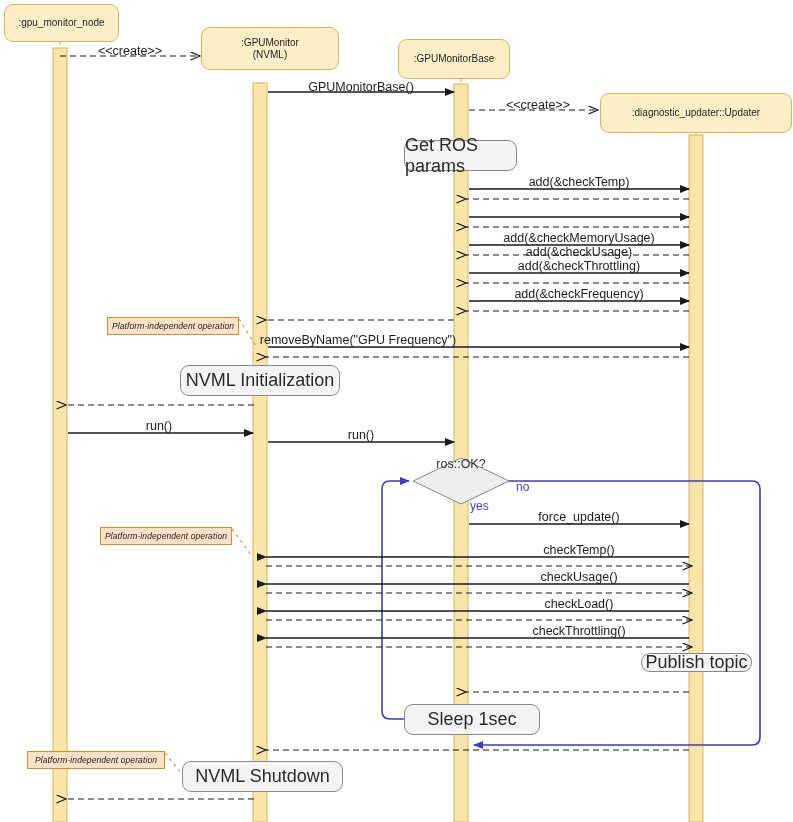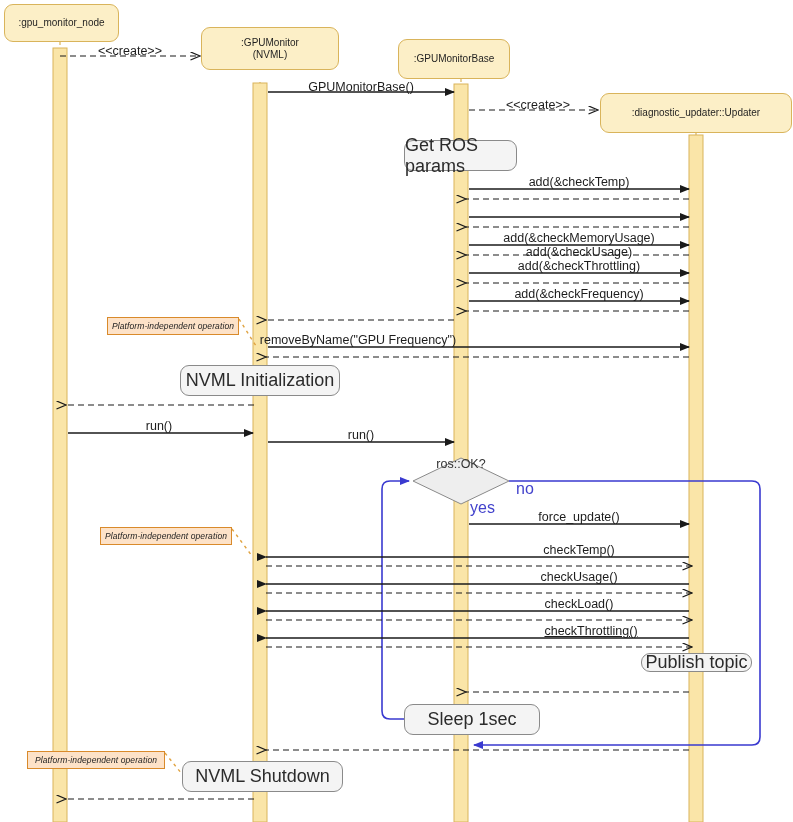--- a/index.html
+++ b/index.html
@@ -30,21 +30,21 @@
     background:#FDE2C8;border:1px solid #D98A2B;
     display:flex;align-items:center;justify-content:center;
     font-size:8.5px;font-style:italic;color:#222;letter-spacing:.1px;margin-top:16px;
   }
   
   .dlabel{
     position:absolute;font-size:12.5px;color:#333;
     text-align:center;width:100px;
   }
   .branch{
-    position:absolute;font-size:16px;color:#4242cc;
+    position:absolute;font-size:12px;color:#4242cc;
   }
   
   .msg{
     position:absolute;font-size:12.5px;color:#1d1d1d;white-space:nowrap;
   }
   .msg.c{transform:translateX(-50%);}
 </style>
 </head>
 <body>
 
@@ -165,16 +165,16 @@
       <div class="msg c" style="left: 579px; top: 231px;">add(&amp;checkMemoryUsage)</div>
       <div class="msg c" style="left: 579px; top: 259px;">add(&amp;checkThrottling)</div>
       <div class="msg c" style="left: 579px; top: 287px;">add(&amp;checkFrequency)</div>
       <div class="msg c" style="left: 358px; top: 333px;">removeByName("GPU Frequency")</div>
       <div class="msg c" style="left: 159px; top: 419px;">run()</div>
       <div class="msg c" style="left: 361px; top: 428px;">run()</div>
       <div class="msg c" style="left: 579px; top: 510px;">force_update()</div>
       <div class="msg c" style="left: 579px; top: 543px;">checkTemp()</div>
       <div class="msg c" style="left: 579px; top: 570px;">checkUsage()</div>
       <div class="msg c" style="left: 579px; top: 597px;">checkLoad()</div>
-      <div class="msg c" style="left: 591px; top: 624px; text-decoration: underline;">checkThrottling()</div>
+      <div class="msg c" style="left: 579px; top: 624px;">checkThrottling()</div>
     </div>
 
 </div>
 
 </body></html>

